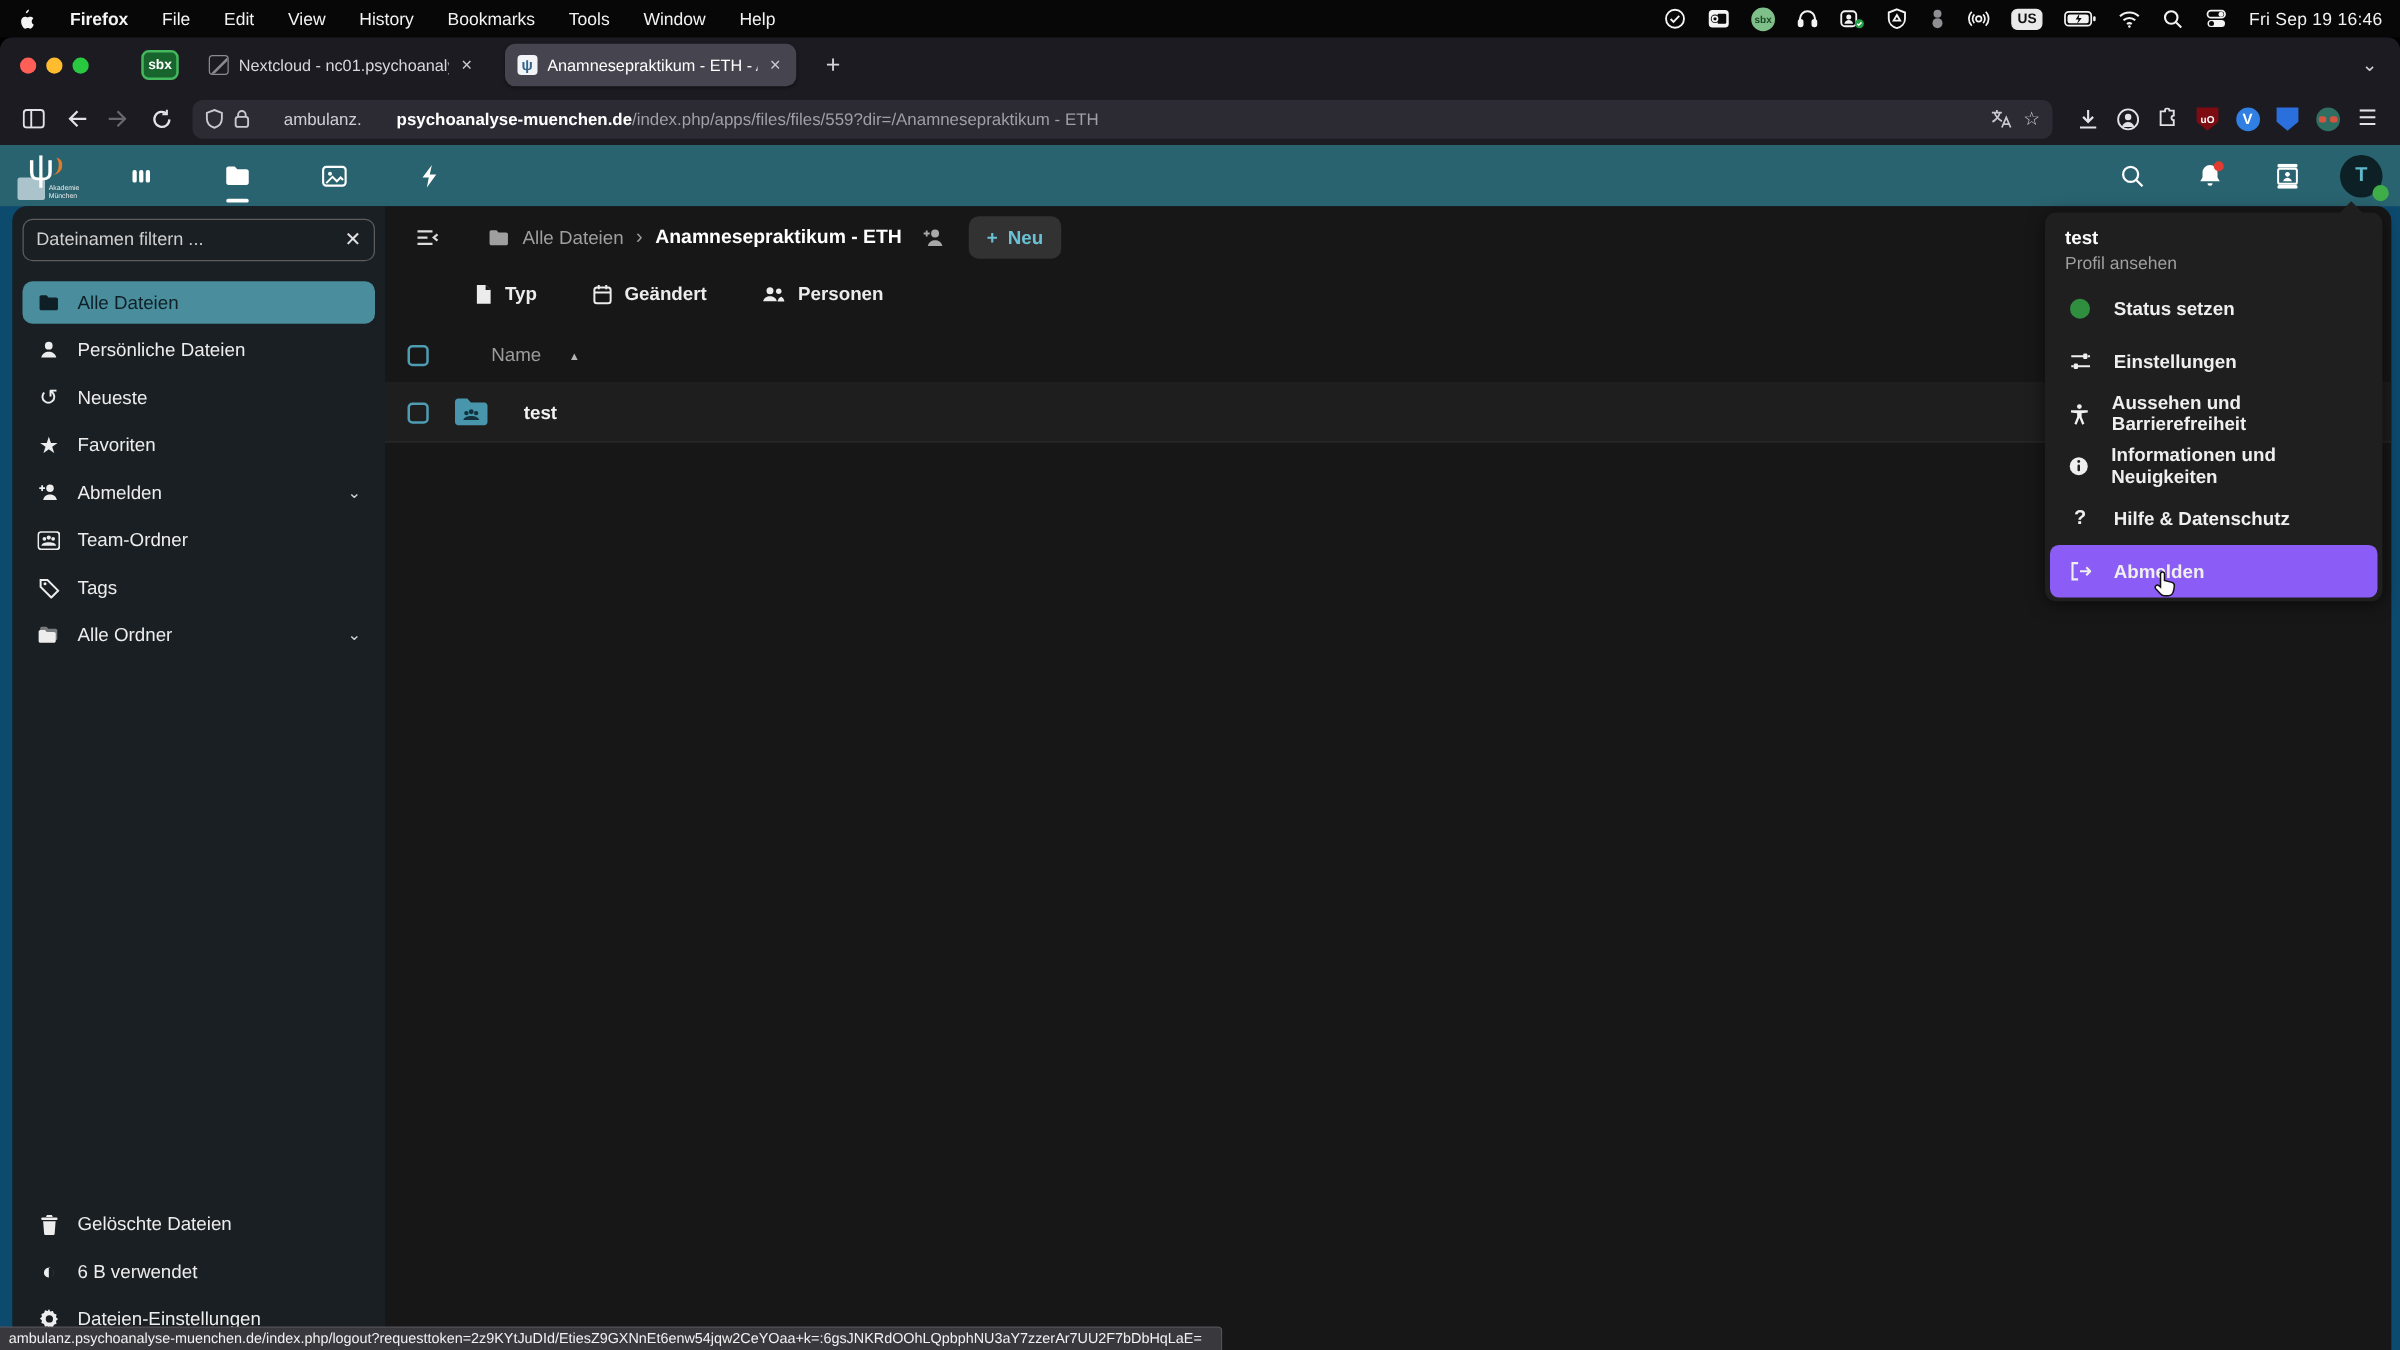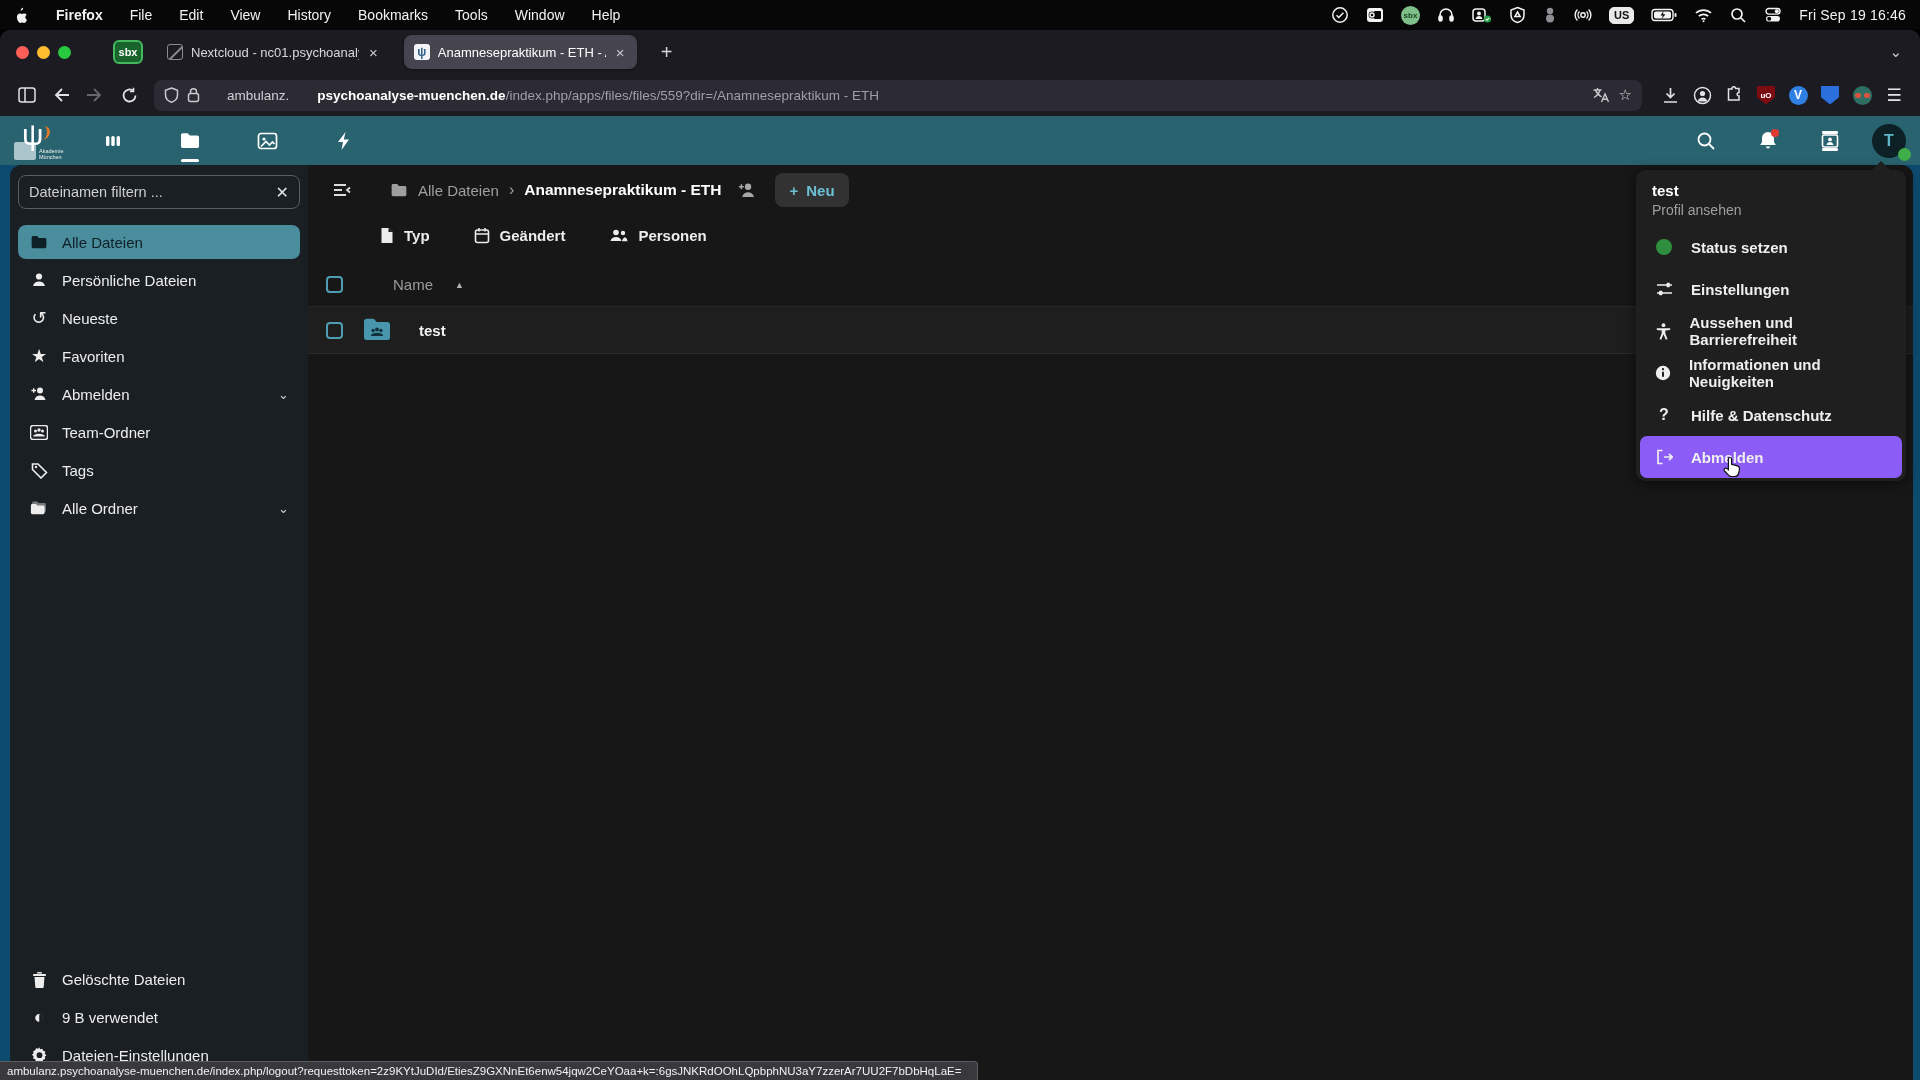--- a/index.html
+++ b/index.html
@@ -523,21 +523,21 @@
                   <svg width="15" height="17" viewBox="0 0 15 17" fill="currentColor">
                       <rect x="1" y="3" width="13" height="2" rx="0.8"></rect>
                       <path d="M5.5 1h4l.7 1.5H4.8z"></path>
                       <path d="M2.5 6h10l-.8 10c-.05.6-.5 1-1.1 1H4.4c-.6 0-1.05-.4-1.1-1z"></path>
                     </svg>
                 </span>
                 <span>Gelöschte Dateien</span>
               </div>
               <div class="s-item">
                 <span class="sic glyph18">◐</span>
-                <span>9 B verwendet</span>
+                <span>6 B verwendet</span>
               </div>
               <div class="s-item">
                 <span class="sic">
                   <svg width="17" height="17" viewBox="0 0 20 20" fill="currentColor">
                       <path d="M10 0.8l1.2 2.6 2.8-.6 1 2.7 2.7 1-.6 2.8 2.1 1.9-2.1 1.9.6 2.8-2.7 1-1 2.7-2.8-.6L10 19.2 8.8 21l-.1-2.6-2.8.6-1-2.7-2.7-1 .6-2.8L.7 10.6l2.1-1.9-.6-2.8 2.7-1 1-2.7 2.8.6z" transform="scale(0.92) translate(0.5,-0.6)"></path>
                       <circle cx="10" cy="9.6" r="3.4" fill="#1a1f23"></circle>
                     </svg>
                 </span>
                 <span>Dateien-Einstellungen</span>
               </div>

